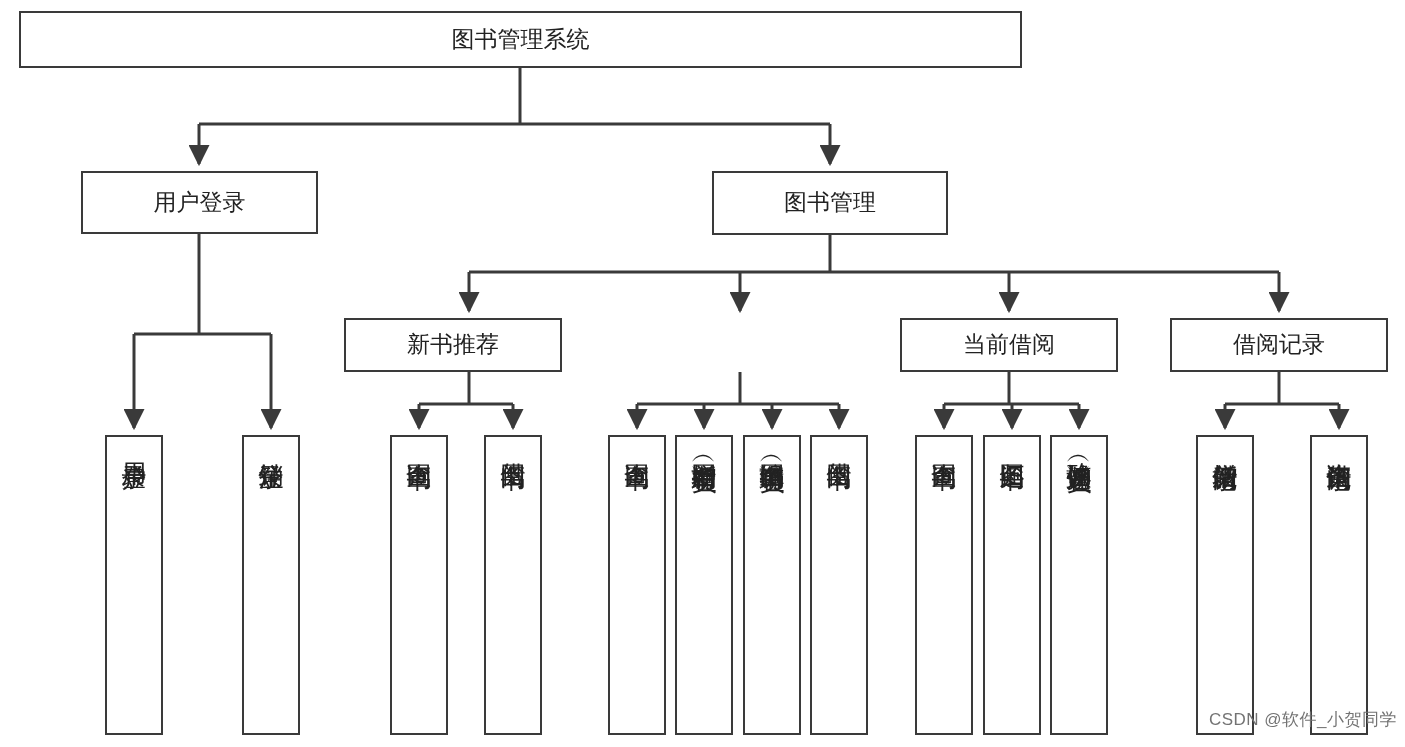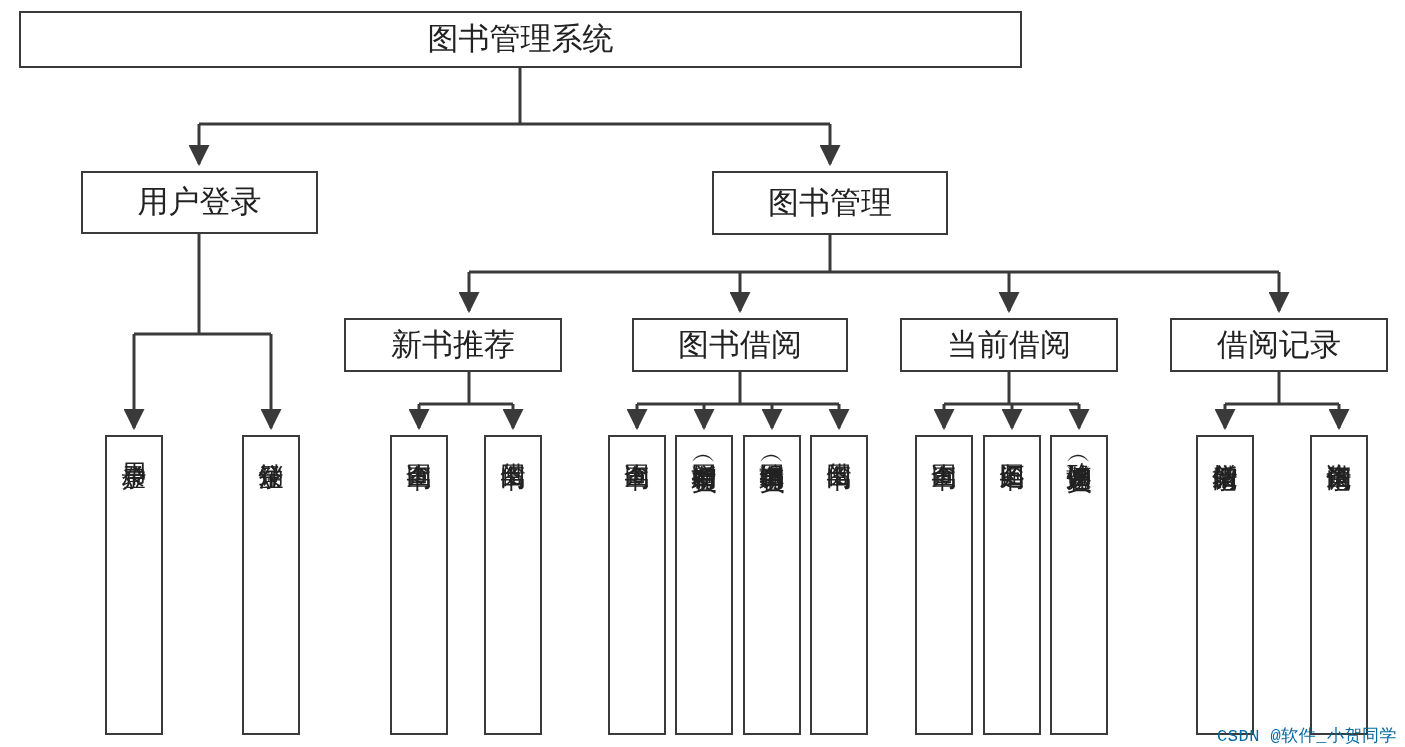--- a/index.html
+++ b/index.html
@@ -34,43 +34,42 @@
     justify-content: center;
     color: #222222;
   }
   .node-label {
     display: block;
     text-align: center;
     line-height: 1.18;
     white-space: nowrap;
   }
   .node.horizontal .node-label {
-    font-size: 31px;
+    font-size: 23px;
   }
   .node.vertical {
     align-items: flex-start;
     padding-top: 6px;
   }
   .node.vertical .node-label {
     writing-mode: vertical-rl;
     text-orientation: upright;
     font-size: 25px;
     letter-spacing: 1px;
     line-height: 1;
     white-space: nowrap;
   }
   .watermark {
     position: absolute;
     right: 8px;
-    bottom: 0;
+    bottom: 16px;
     font-size: 17px;
-    color: #0369a1;
+    color: #737373;
     letter-spacing: 0.5px;
     white-space: nowrap;
-    font-family: Liberation Mono, monospace;
   }
 </style>
 </head>
 <body>
 
 <div id="canvas">
 
   <svg id="edges" viewBox="0 0 1405 747" xmlns="http://www.w3.org/2000/svg">
     <defs>
       <marker id="arrow" viewBox="0 0 10 10" refX="9" refY="5" markerWidth="7" markerHeight="7" orient="auto-start-reverse">
@@ -128,23 +127,20 @@
   <div class="node horizontal" style="left:81px;top:171px;width:237px;height:63px;">
     <span class="node-label">用户登录</span>
   </div>
   <div class="node horizontal" style="left:712px;top:171px;width:236px;height:64px;">
     <span class="node-label">图书管理</span>
   </div>
 
   <div class="node horizontal" style="left:344px;top:318px;width:218px;height:54px;">
     <span class="node-label">新书推荐</span>
   </div>
-  <div class="node horizontal" style="left:632px;top:318px;width:216px;height:54px;">
-    <span class="node-label">图书借阅</span>
-  </div>
   <div class="node horizontal" style="left:900px;top:318px;width:218px;height:54px;">
     <span class="node-label">当前借阅</span>
   </div>
   <div class="node horizontal" style="left:1170px;top:318px;width:218px;height:54px;">
     <span class="node-label">借阅记录</span>
   </div>
 
   <div class="node vertical" style="left:105px;top:435px;width:58px;height:300px;">
     <span class="node-label">用户登录</span>
   </div>

